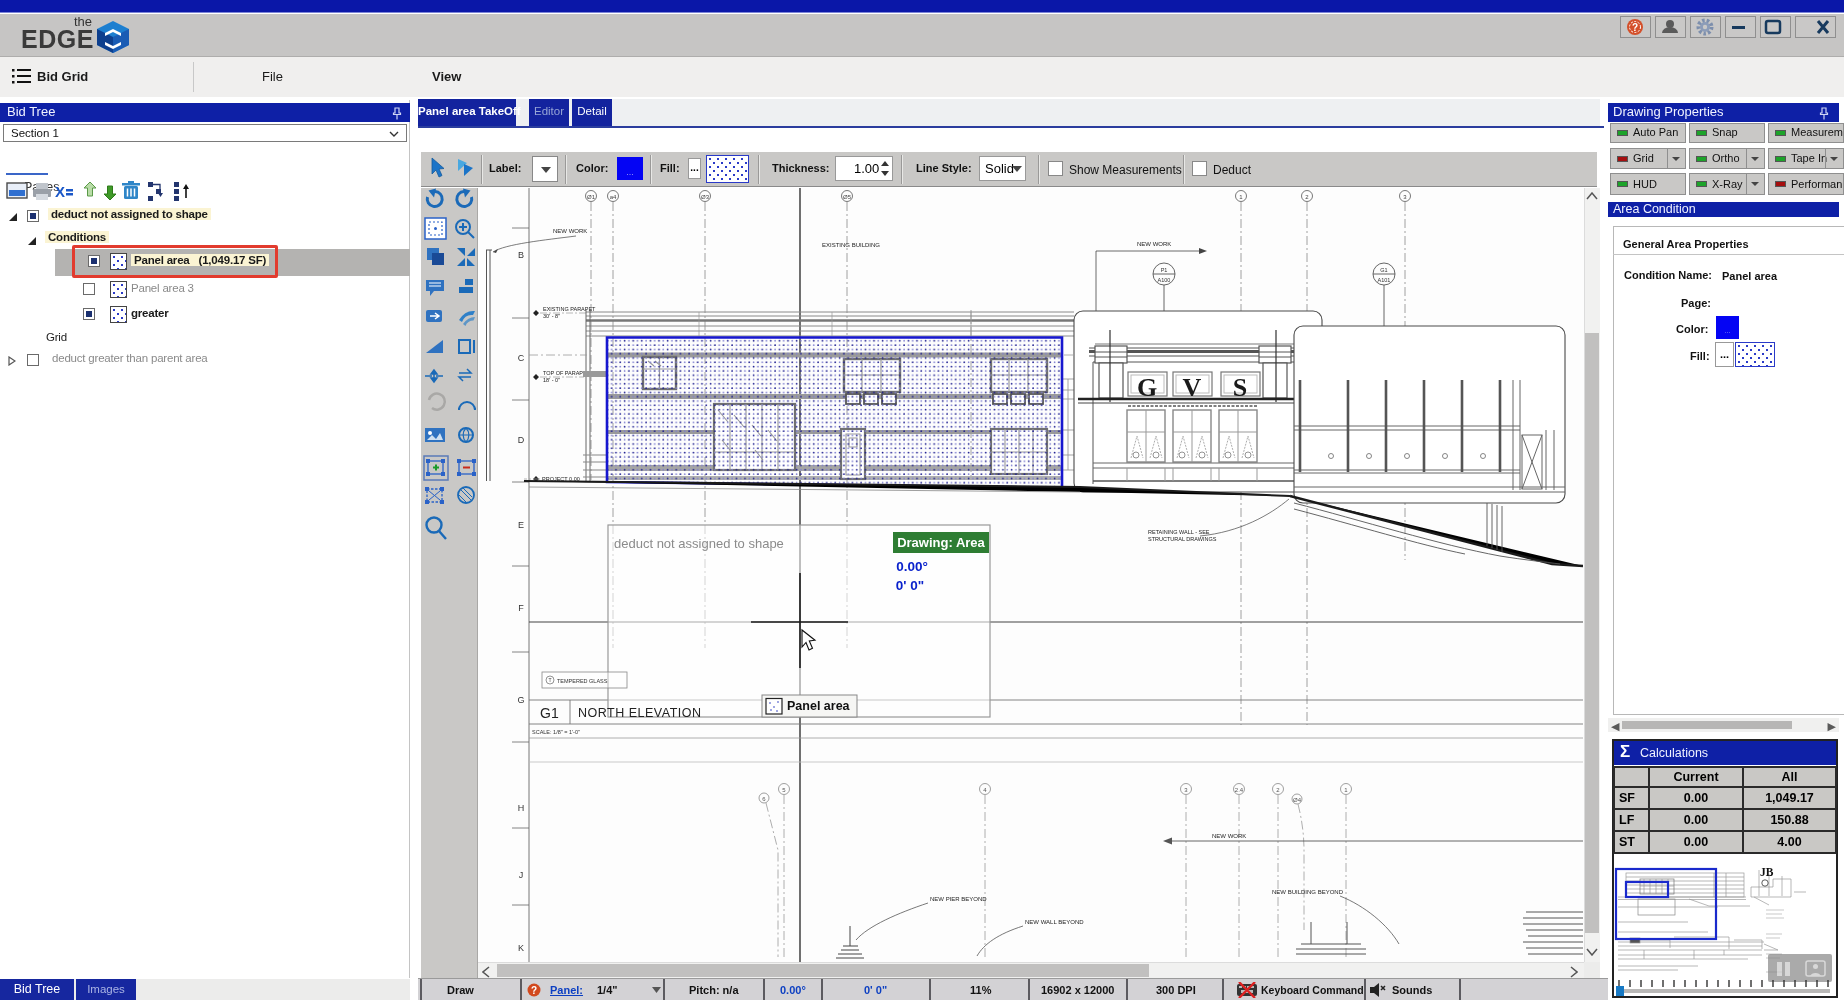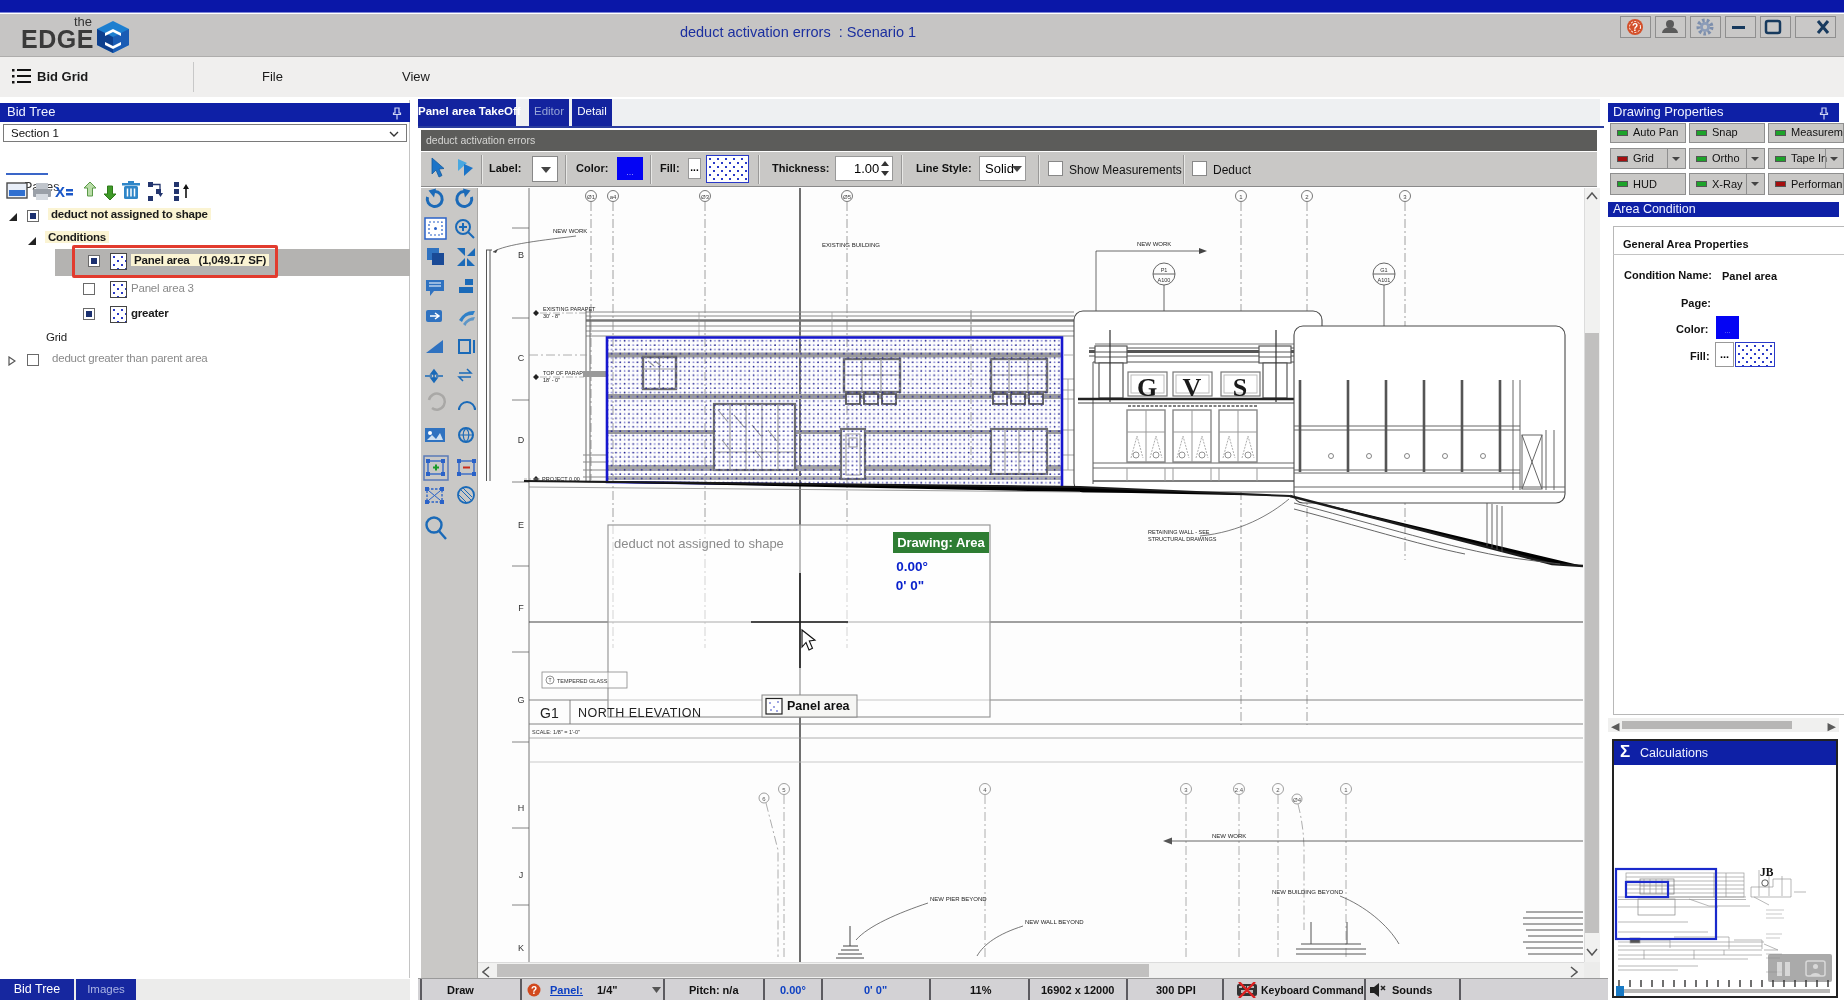--- a/index.html
+++ b/index.html
@@ -61,21 +61,20 @@
 .swpat { background-image:radial-gradient(circle at 3px 3px, #2a3ac8 0.8px, transparent 1px), radial-gradient(circle at 7px 7px, #2a3ac8 0.8px, transparent 1px); background-size:8px 8px; }
 .ctable { position:absolute; left:1613px; border-collapse:collapse; font-size:12.5px; color:#000; }
 .ctable td { border:2px solid #2a2a2a; background:#c9c8c5; text-align:center; font-weight:bold; padding:0; }
 </style>
 </head>
 <body>
 <div id="stage">
 
   <div class="abs" id="titlestrip"></div>
   <div class="abs" id="logobar"></div>
-  <div class="abs" id="apptitle">deduct activation errors&nbsp; : Scenario 1</div>
 
   <div class="abs" style="left:74px;top:14px;font-size:13px;color:#333;">the</div>
   <div class="abs" style="left:21px;top:25px;font-size:25px;font-weight:bold;color:#3a3a3a;letter-spacing:0.5px;">EDGE</div>
   <svg class="abs" style="left:95px;top:20px;" width="36" height="34" viewBox="0 0 36 34">
     <polygon points="18,1 34,9 34,25 18,33 2,25 2,9" fill="#1d7fd0"></polygon>
     <polygon points="2,9 18,17 18,33 2,25" fill="#0d3f8e"></polygon>
     <polygon points="34,9 18,17 18,33 34,25" fill="#1a5cb4"></polygon>
     <path d="M10,13 L18,9 L26,13 L26,16 L18,12 L10,16 Z" fill="#fff"></path>
     <path d="M10,22 L18,26 L26,22 L26,25 L18,29 L10,25 Z" fill="#fff"></path>
   </svg>
@@ -110,21 +109,21 @@
         <path d="M5,2 H19 M5,8 H19 M5,14 H19"></path>
       </g>
     <g fill="#111">
         <rect x="0" y="1" width="2.5" height="2.5"></rect>
         <rect x="0" y="7" width="2.5" height="2.5"></rect>
         <rect x="0" y="13" width="2.5" height="2.5"></rect>
       </g>
   </svg>
   <div class="mitem" style="left:37px;font-weight:bold;">Bid Grid</div>
   <div class="mitem" style="left:262px;">File</div>
-  <div class="mitem" style="left:402px;">View</div>
+  <div class="mitem" style="left:432px;font-weight:bold;">View</div>
 
   <div class="abs" id="leftpanel"></div>
   <div class="abs bluehead" id="bt-head">Bid Tree
     <svg class="abs" style="right:8px;top:4px;" width="10" height="14" viewBox="0 0 10 14">
         <path d="M3,1 h4 v5 h1.5 v1.5 h-7 V6 H3 Z M5,7.5 v5" stroke="#cfd5f5" stroke-width="1.2" fill="none"></path>
       </svg>
   </div>
   <div class="abs" id="bt-combo">Section 1
     <svg class="abs" style="right:7px;top:5px;" width="10" height="8" viewBox="0 0 10 8">
         <path d="M1,2 L5,6 L9,2" stroke="#333" stroke-width="1.4" fill="none"></path>
@@ -199,21 +198,20 @@
 
   <div class="abs" id="bottabs"></div>
   <div class="abs" style="left:0;top:979px;width:74px;height:21px;background:#16279f;color:#fff;font-size:12.5px;text-align:center;padding-top:3px;">Bid Tree</div>
   <div class="abs" style="left:76px;top:979px;width:60px;height:21px;background:#16279f;color:#aab4e4;font-size:11.5px;text-align:center;padding-top:4px;">Images</div>
 
   <div class="abs" id="canvastabs"></div>
   <div class="ctab" style="left:418px;width:98px;font-weight:bold;padding-top:6px;">Panel area TakeOff</div>
   <div class="ctab" style="left:529px;width:40px;color:#96a5d6;padding-top:6px;">Editor</div>
   <div class="ctab" style="left:572px;width:40px;padding-top:6px;">Detail</div>
   <div class="abs" style="left:418px;top:126px;width:1186px;height:2px;background:#2b3d9e;"></div>
-  <div class="abs" id="graybar">deduct activation errors</div>
 
   <div class="abs" id="drawtoolbar">
     <svg class="abs" style="left:7px;top:4px;" width="50" height="24" viewBox="0 0 50 24">
       <path d="M4,2 L4,18 L8,14 L11,21 L14,19.5 L11,13 L16,12.5 Z" fill="#1b74c8" stroke="#155a9c" stroke-width="0.8"></path>
       <path d="M30,3 L30,15 L39,7 Z" fill="#49a8e0"></path>
         <path d="M36,8 L36,20 L45,12 Z" fill="#1b74c8"></path>
     </svg>
     <div class="tsep" style="left:60px;"></div>
     <div class="tlabel" style="left:68px;">Label:</div>
     <div class="abs" style="left:111px;top:4px;width:26px;height:26px;background:#fff;border:1px solid #888;">
@@ -785,20 +783,44 @@
 
   <div class="abs" style="left:1608px;top:718px;width:231px;height:14px;background:#f0f0ef;">
     <span class="scrarrow" style="left:3px;top:2px;">◀</span>
     <span class="scrarrow" style="right:3px;top:2px;">▶</span>
     <div class="abs" style="left:14px;top:3px;width:170px;height:8px;background:#b7b6b5;"></div>
   </div>
 
   <div class="abs" id="calcpanel"></div>
   <div class="abs bluehead" style="left:1614px;top:741px;width:222px;height:24px;padding:5px 0 0 26px;font-size:12.5px;">Calculations</div>
   <div class="abs" style="left:1620px;top:742px;color:#fff;font-size:17px;font-weight:bold;">Σ</div>
+  <table class="ctable" style="top:766px;">
+    <tbody>
+        <tr>
+          <td style="width:35px;height:20px;"></td>
+          <td style="width:94px;">Current</td>
+          <td style="width:93px;">All</td>
+        </tr>
+    <tr>
+          <td style="height:22px;text-align:left;padding-left:4px;">SF</td>
+          <td>0.00</td>
+          <td>1,049.17</td>
+        </tr>
+    <tr>
+          <td style="height:22px;text-align:left;padding-left:4px;">LF</td>
+          <td>0.00</td>
+          <td>150.88</td>
+        </tr>
+    <tr>
+          <td style="height:22px;text-align:left;padding-left:4px;">ST</td>
+          <td>0.00</td>
+          <td>4.00</td>
+        </tr>
+  </tbody>
+    </table>
 
   <svg class="abs" style="left:1614px;top:862px;" width="222" height="134" viewBox="0 0 222 134">
     <rect x="0" y="0" width="222" height="134" fill="#fff"></rect>
 
     <g stroke="#9a9a9a" stroke-width="0.7" fill="none">
       <rect x="12" y="11" width="118" height="24"></rect>
       <path d="M12,15 H130 M12,19 H130 M12,23 H130 M12,27 H130 M12,31 H130"></path>
       <rect x="26" y="17" width="34" height="15" stroke="#777"></rect>
       <path d="M30,17 v15 M36,17 v15 M42,17 v15 M48,17 v15 M54,17 v15 M26,24 h34"></path>
       <path d="M4,35 H132 M4,37.5 H132 M75,37 L95,44 H136"></path>

